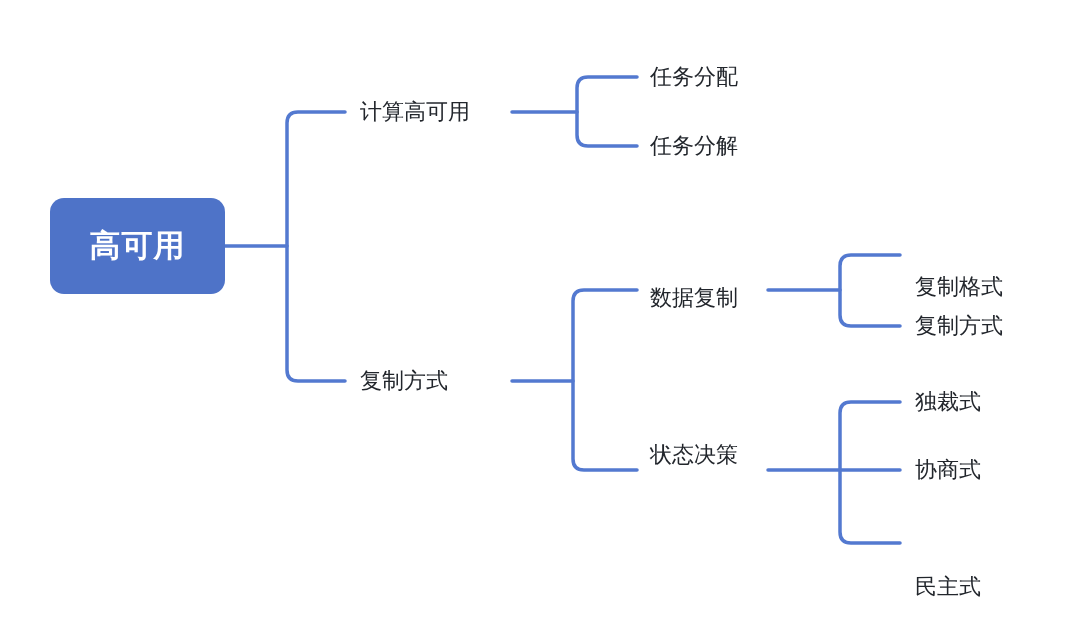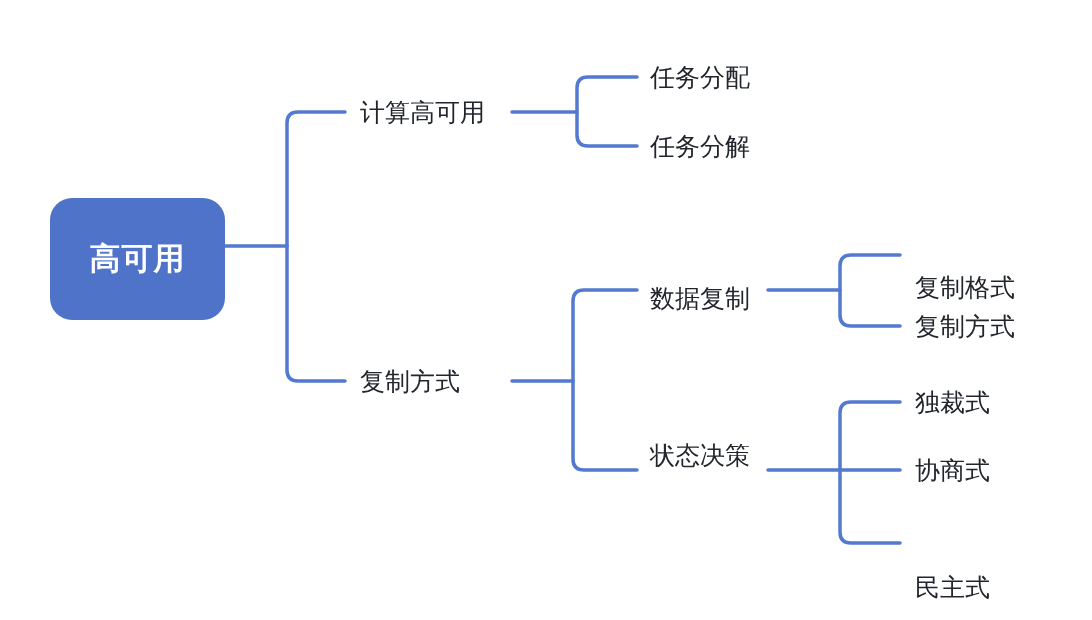--- a/index.html
+++ b/index.html
@@ -25,41 +25,42 @@
     fill: none;
     stroke: var(--connector, #5379d0);
     stroke-width: 3.5;
     stroke-linecap: round;
   }
   .root-node {
     position: absolute;
     left: 50px;
     top: 198px;
     width: 175px;
-    height: 122px;
+    height: 96px;
     background: var(--node-fill, #4e73c8);
-    border-radius: 22px;
+    border-radius: 14px;
     display: flex;
     align-items: center;
     justify-content: center;
     color: var(--root-text, #ffffff);
     font-size: 31px;
     font-weight: bold;
     letter-spacing: 1px;
     cursor: pointer;
     box-sizing: border-box;
   }
   .node-label {
     position: absolute;
     transform: translateY(-50%);
-    font-size: 25px;
+    font-size: 22px;
     line-height: 32px;
     color: var(--text, #22262c);
     white-space: nowrap;
     cursor: pointer;
+    font-family: Liberation Serif, serif;
   }
 </style>
 </head>
 <body>
 
 <div class="canvas">
 
   <svg class="connectors" viewBox="0 0 1092 620" xmlns="http://www.w3.org/2000/svg">
     <path d="M225 246 H287"></path>
     <path d="M345 112 H298 Q287 112 287 123 V370 Q287 381 298 381 H345"></path>

